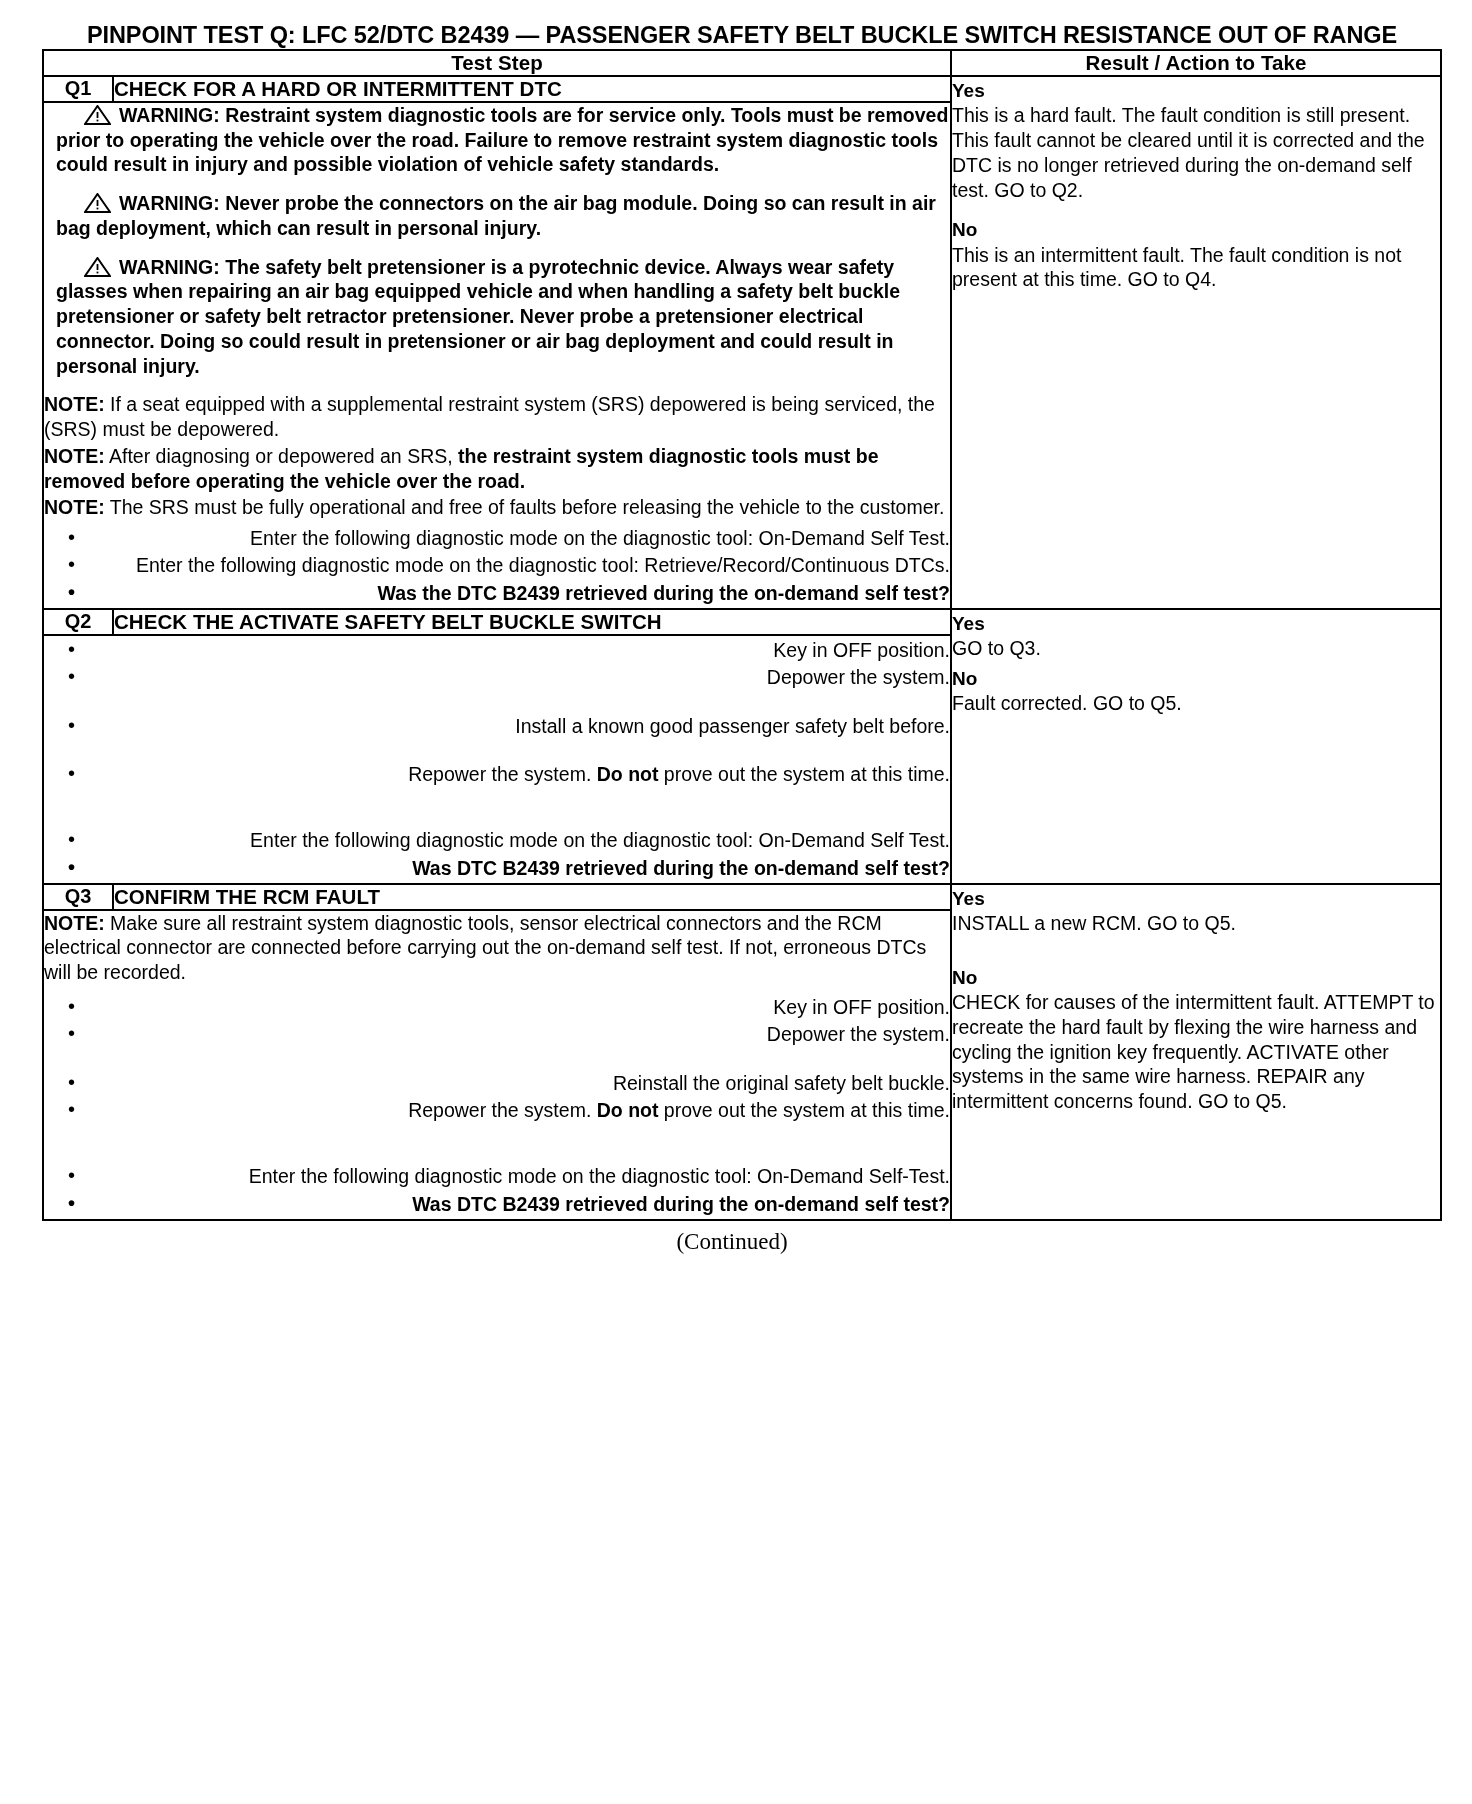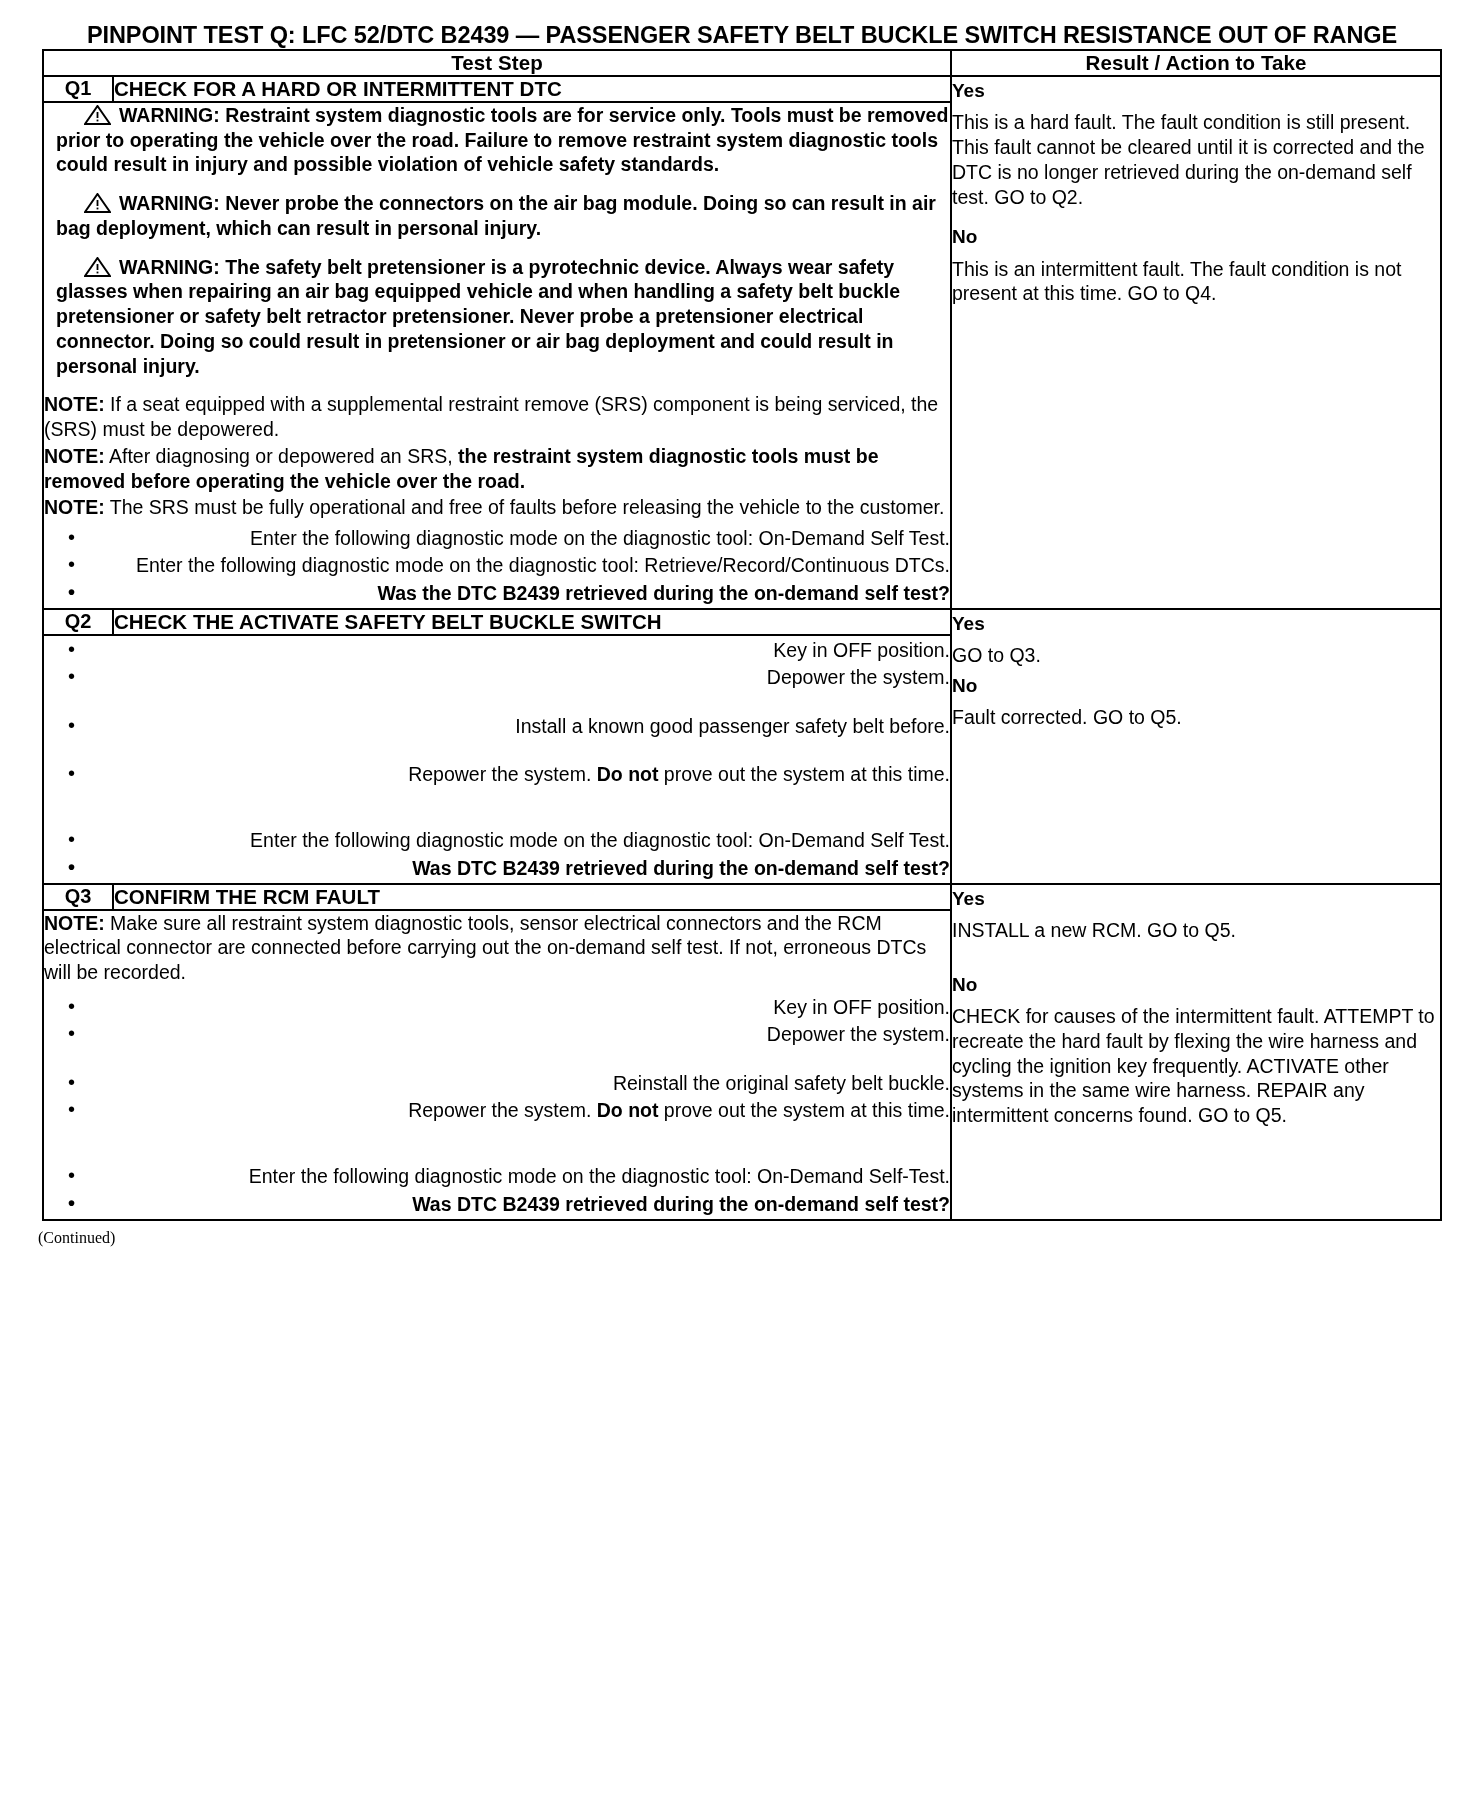--- a/index.html
+++ b/index.html
@@ -125,28 +125,28 @@
     line-height: 1.27;
     padding: 10px 12px 10px 14px;
     position: relative;
   }
   .result .ans {
     font-weight: bold;
     font-size: 19px;
     margin-top: 2px;
   }
   .result .ans.second { margin-top: 16px; }
-  .result p { margin: 7px 0 0 0; }
+  .result p { margin: 0 0 0 0; }
   .res-pad-q1 { padding-top: 700px; }
   .res-pad-q2 { padding-top: 182px; }
   .res-pad-q3 { padding-top: 58px; }
   .continued {
-    text-align: left;
+    text-align: center;
     font-family: "Liberation Serif", serif;
-    font-size: 16px;
+    font-size: 23px;
     margin: 8px 20px 4px 0;
   }
 </style>
 </head>
 <body>
 
 <div class="page">
 
   <div class="doc-title">PINPOINT TEST Q: LFC 52/DTC B2439 — PASSENGER SAFETY BELT BUCKLE SWITCH RESISTANCE OUT OF RANGE</div>
 
@@ -201,21 +201,21 @@
             <span class="wtri">
               <svg width="27" height="20" viewBox="0 0 27 20">
                   <polygon points="13.5,1 26,19 1,19" fill="none" stroke="#000" stroke-width="2"></polygon>
                   <rect x="12.6" y="7" width="1.8" height="6" fill="#000"></rect>
                   <rect x="12.6" y="14.6" width="1.8" height="1.8" fill="#000"></rect>
                 </svg>
             </span><span>WARNING: The safety belt pretensioner is a pyrotechnic device. Always wear safety glasses when repairing an air bag equipped vehicle and when handling a safety belt buckle pretensioner or safety belt retractor pretensioner. Never probe a pretensioner  electrical connector. Doing so could result in pretensioner or air bag deployment and could result in personal injury.</span>
           </div>
 
           <div class="note-line">
-            <span class="b">NOTE:</span><span> If a seat equipped with a supplemental restraint remove (SRS) component is being serviced, the (SRS) must be depowered.</span>
+            <span class="b">NOTE:</span><span> If a seat equipped with a supplemental restraint system (SRS) depowered is being serviced, the (SRS) must be depowered.</span>
           </div>
 
           <div class="note-line">
             <span class="b">NOTE:</span><span> After diagnosing or depowered an SRS, </span><span class="b">the restraint system diagnostic tools must be removed before operating the vehicle over the road.</span>
           </div>
 
           <div class="note-line">
             <span class="b">NOTE:</span><span> The SRS must be fully operational and free of faults before releasing the vehicle to the customer.</span>
           </div>
 

